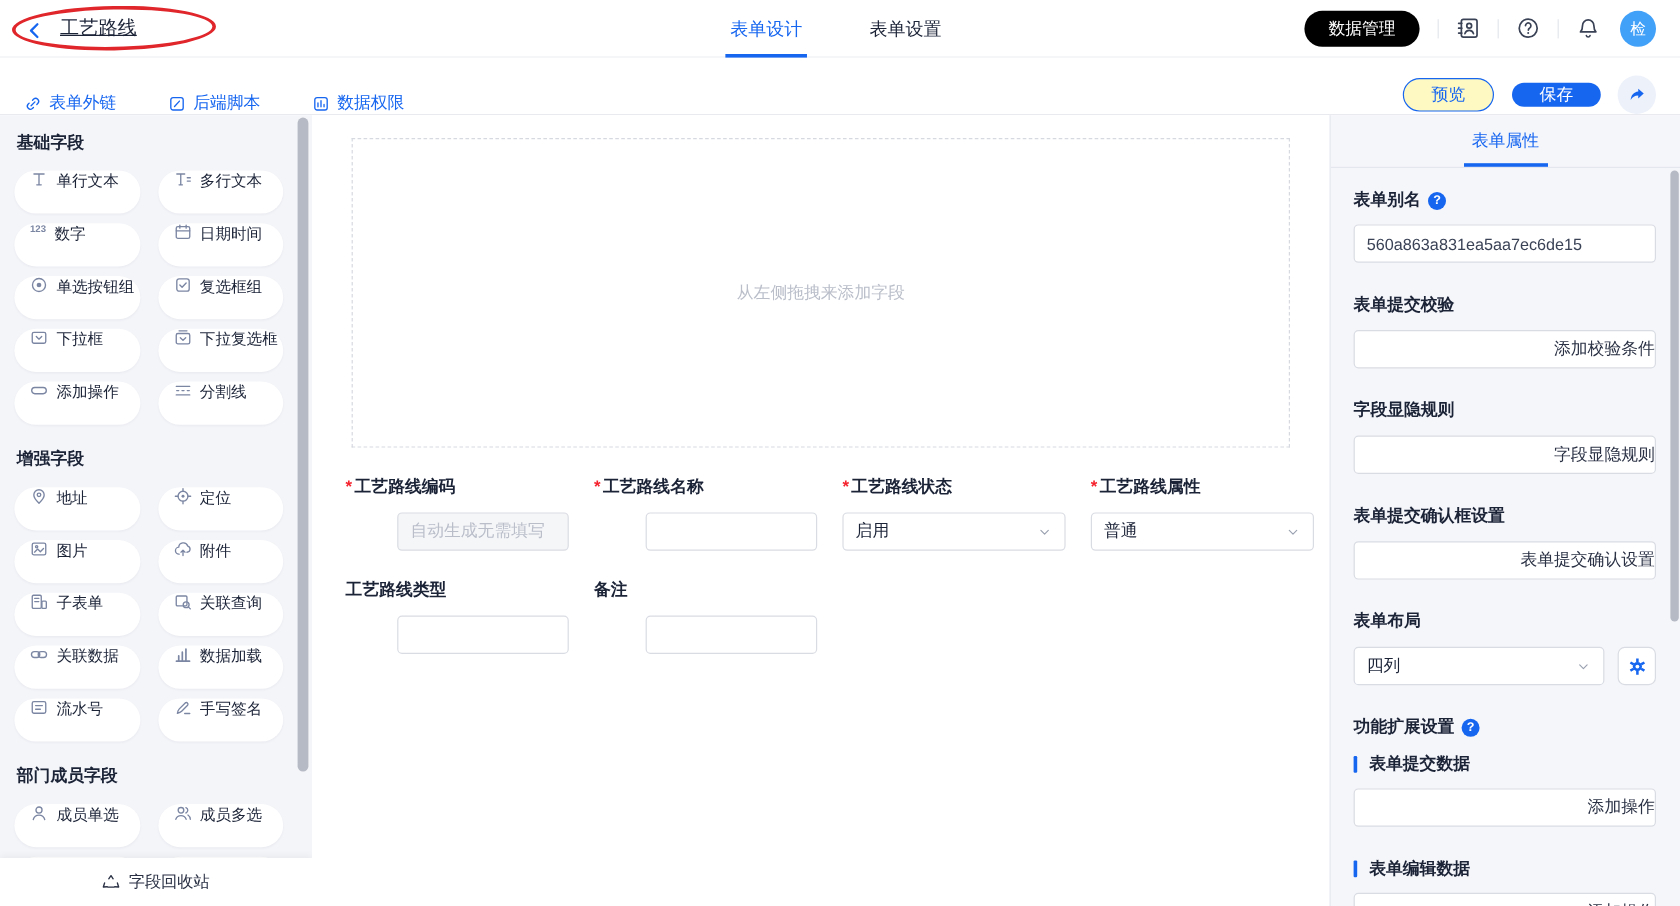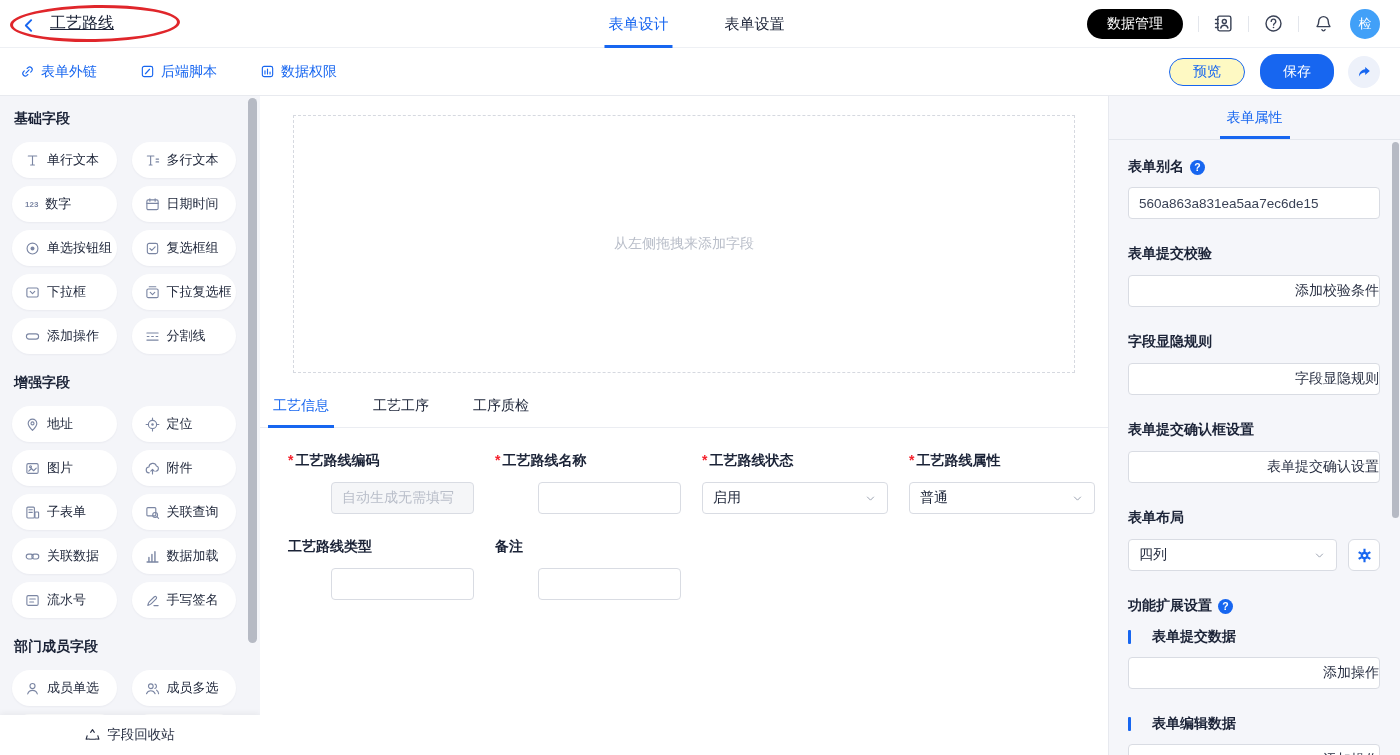--- a/index.html
+++ b/index.html
@@ -21,43 +21,43 @@
   .htab.active::after { content:""; position:absolute; left:-4px; right:-4px; bottom:0; height:3px; background:#1766f0; }
   .tb-right { display:flex; align-items:center; }
   .btn-green { height:30px; padding:0 20px; border:none; border-radius:15px; background:#000000; color:#fff;
     font-size:14px; cursor:pointer; font-family:inherit; }
   .vdiv { width:1px; height:16px; background:#e3e6ec; margin:0 15px; }
   .hicon { color:#3a4256; font-size:19px; display:flex; cursor:pointer; }
   .avatar { width:30px; height:30px; border-radius:50%; background:#41a0f8; color:#fff; font-size:13px;
     display:flex; align-items:center; justify-content:center; margin-left:17px; cursor:pointer; }
 
   
-  .toolbar { height:48px; flex:0 0 48px; display:flex; align-items:center; justify-content:space-between;
+  .toolbar { height:48px; flex:0 0 48px; display:flex; align-items:flex-end; justify-content:space-between;
     padding:0 20px; border-bottom:1px solid #e8eaef; background:#fff; }
   .tool-links { display:flex; align-items:center; }
   .tool-link { display:flex; align-items:center; gap:6px; color:#1766f0; font-size:14px; margin-right:43px; cursor:pointer; }
   .tool-link .tl-ic { font-size:15px; display:flex; }
   .tool-actions { display:flex; align-items:center; }
   .btn-outline { height:28px; padding:0 23px; border-radius:16px; border:1px solid #1766f0; color:#1766f0;
     background:#fef9c3; font-size:14px; cursor:pointer; font-family:inherit; }
-  .btn-primary { height:35px; padding:0 23px; border-radius:16px; border:none; background:#1766f0; color:#fff;
+  .btn-primary { height:20px; padding:0 23px; border-radius:16px; border:none; background:#1766f0; color:#fff;
     font-size:14px; cursor:pointer; margin-left:15px; font-family:inherit; }
   .share-btn { width:32px; height:32px; border-radius:50%; background:#edf1fa; color:#1766f0;
     display:flex; align-items:center; justify-content:center; margin-left:14px; font-size:16px; cursor:pointer; }
 
   
   .main { flex:1; display:flex; min-height:0; }
 
   
   .sidebar { width:260px; flex:0 0 260px; background:#f4f5f9; position:relative; overflow:hidden; }
   .sidebar-scroll { height:100%; padding:2px 24px 0 12px; overflow:hidden; }
   .sec-title { font-size:14px; font-weight:700; margin:20px 0 14px 2px; }
   .sidebar-section:first-child .sec-title { margin-top:12px; }
   .pill-grid { display:grid; grid-template-columns:1fr 1fr; gap:8px 15px; }
-  .pill { height:36px; background:#fff; border-radius:18px; display:flex; align-items:center; gap:7px;
+  .pill { height:36px; background:#fff; border-radius:18px; display:flex; align-items:flex-start; gap:7px;
     padding:0 6px 0 13px; font-size:13px; cursor:grab; box-shadow:0 1px 2px rgba(30,40,80,.05); overflow:hidden; white-space:nowrap; }
   .pill-ic { color:#7b86a3; font-size:15px; display:flex; flex:0 0 auto; }
   .num-glyph { font-size:8px; font-weight:700; letter-spacing:0; color:#7b86a3; }
   .recycle-bar { position:absolute; left:0; right:0; bottom:0; height:40px; background:#fff;
     display:flex; align-items:center; justify-content:center; gap:7px; font-size:13.5px; color:#2a3144;
     box-shadow:0 -2px 6px rgba(0,0,0,.05); cursor:pointer; }
   .recycle-bar .rc-ic { font-size:15px; display:flex; color:#2a3144; }
   .sidebar-scrollbar { position:absolute; right:3px; top:2px; width:9px; height:545px; background:#b6bac4; border-radius:5px; }
 
   
@@ -93,21 +93,21 @@
     padding:0 10px; font-size:13.5px; color:#3a4256; margin-bottom:26px; font-family:inherit; }
   .psec-label { font-size:14px; font-weight:700; margin-bottom:12px; }
   .pbtn { display:block; width:100%; height:32px; background:#fff; border:1px solid #d9dce3; border-radius:4px;
     font-size:14px; color:#2a3144; cursor:pointer; margin-bottom:26px; font-family:inherit;text-align:right; }
   .layout-row { display:flex; gap:11px; margin-bottom:26px; }
   .pselect { flex:1; height:32px; background:#fff; border:1px solid #d9dce3; border-radius:4px; display:flex;
     align-items:center; justify-content:space-between; padding:0 10px; font-size:14px; cursor:pointer; }
   .pselect .chev { color:#9aa1b0; font-size:13px; display:flex; }
   .gear-btn { width:32px; height:32px; background:#fff; border:1px solid #d9dce3; border-radius:6px;
     color:#1766f0; display:flex; align-items:center; justify-content:center; font-size:17px; cursor:pointer; }
-  .subhead { display:flex; align-items:center; gap:21px; font-size:14px; font-weight:700; margin-bottom:11px; }
+  .subhead { display:flex; align-items:center; gap:10px; font-size:14px; font-weight:700; margin-bottom:11px; }
   .subhead .bar { width:3px; height:14px; background:#1766f0; border-radius:1px; }
   .panel-scrollbar { position:absolute; right:1px; top:46px; width:7px; height:376px; background:#b6bac4; border-radius:4px; }
 
   svg.ic { width:1em; height:1em; display:block; }
 </style>
 </head>
 <body>
 
 <div class="app">
 
@@ -428,25 +428,20 @@
             </svg>
           </span>
         <span>字段回收站</span>
       </div>
     </aside>
 
     <section class="canvas">
       <div class="dropzone">
         <span class="dz-hint">从左侧拖拽来添加字段</span>
       </div>
-      <div class="canvas-tabs" id="canvas-tabs">
-          <div class="ctab active">工艺信息</div>
-          <div class="ctab">工艺工序</div>
-          <div class="ctab">工序质检</div>
-        </div>
       <div class="form-grid" id="form-grid">
           <div>
             <div class="flabel"><span class="req">*</span>工艺路线编码</div>
             <div class="fctrl disabled">
               <span>自动生成无需填写</span>
             </div>
           </div>
           <div>
             <div class="flabel"><span class="req">*</span>工艺路线名称</div>
             <div class="fctrl"></div>

